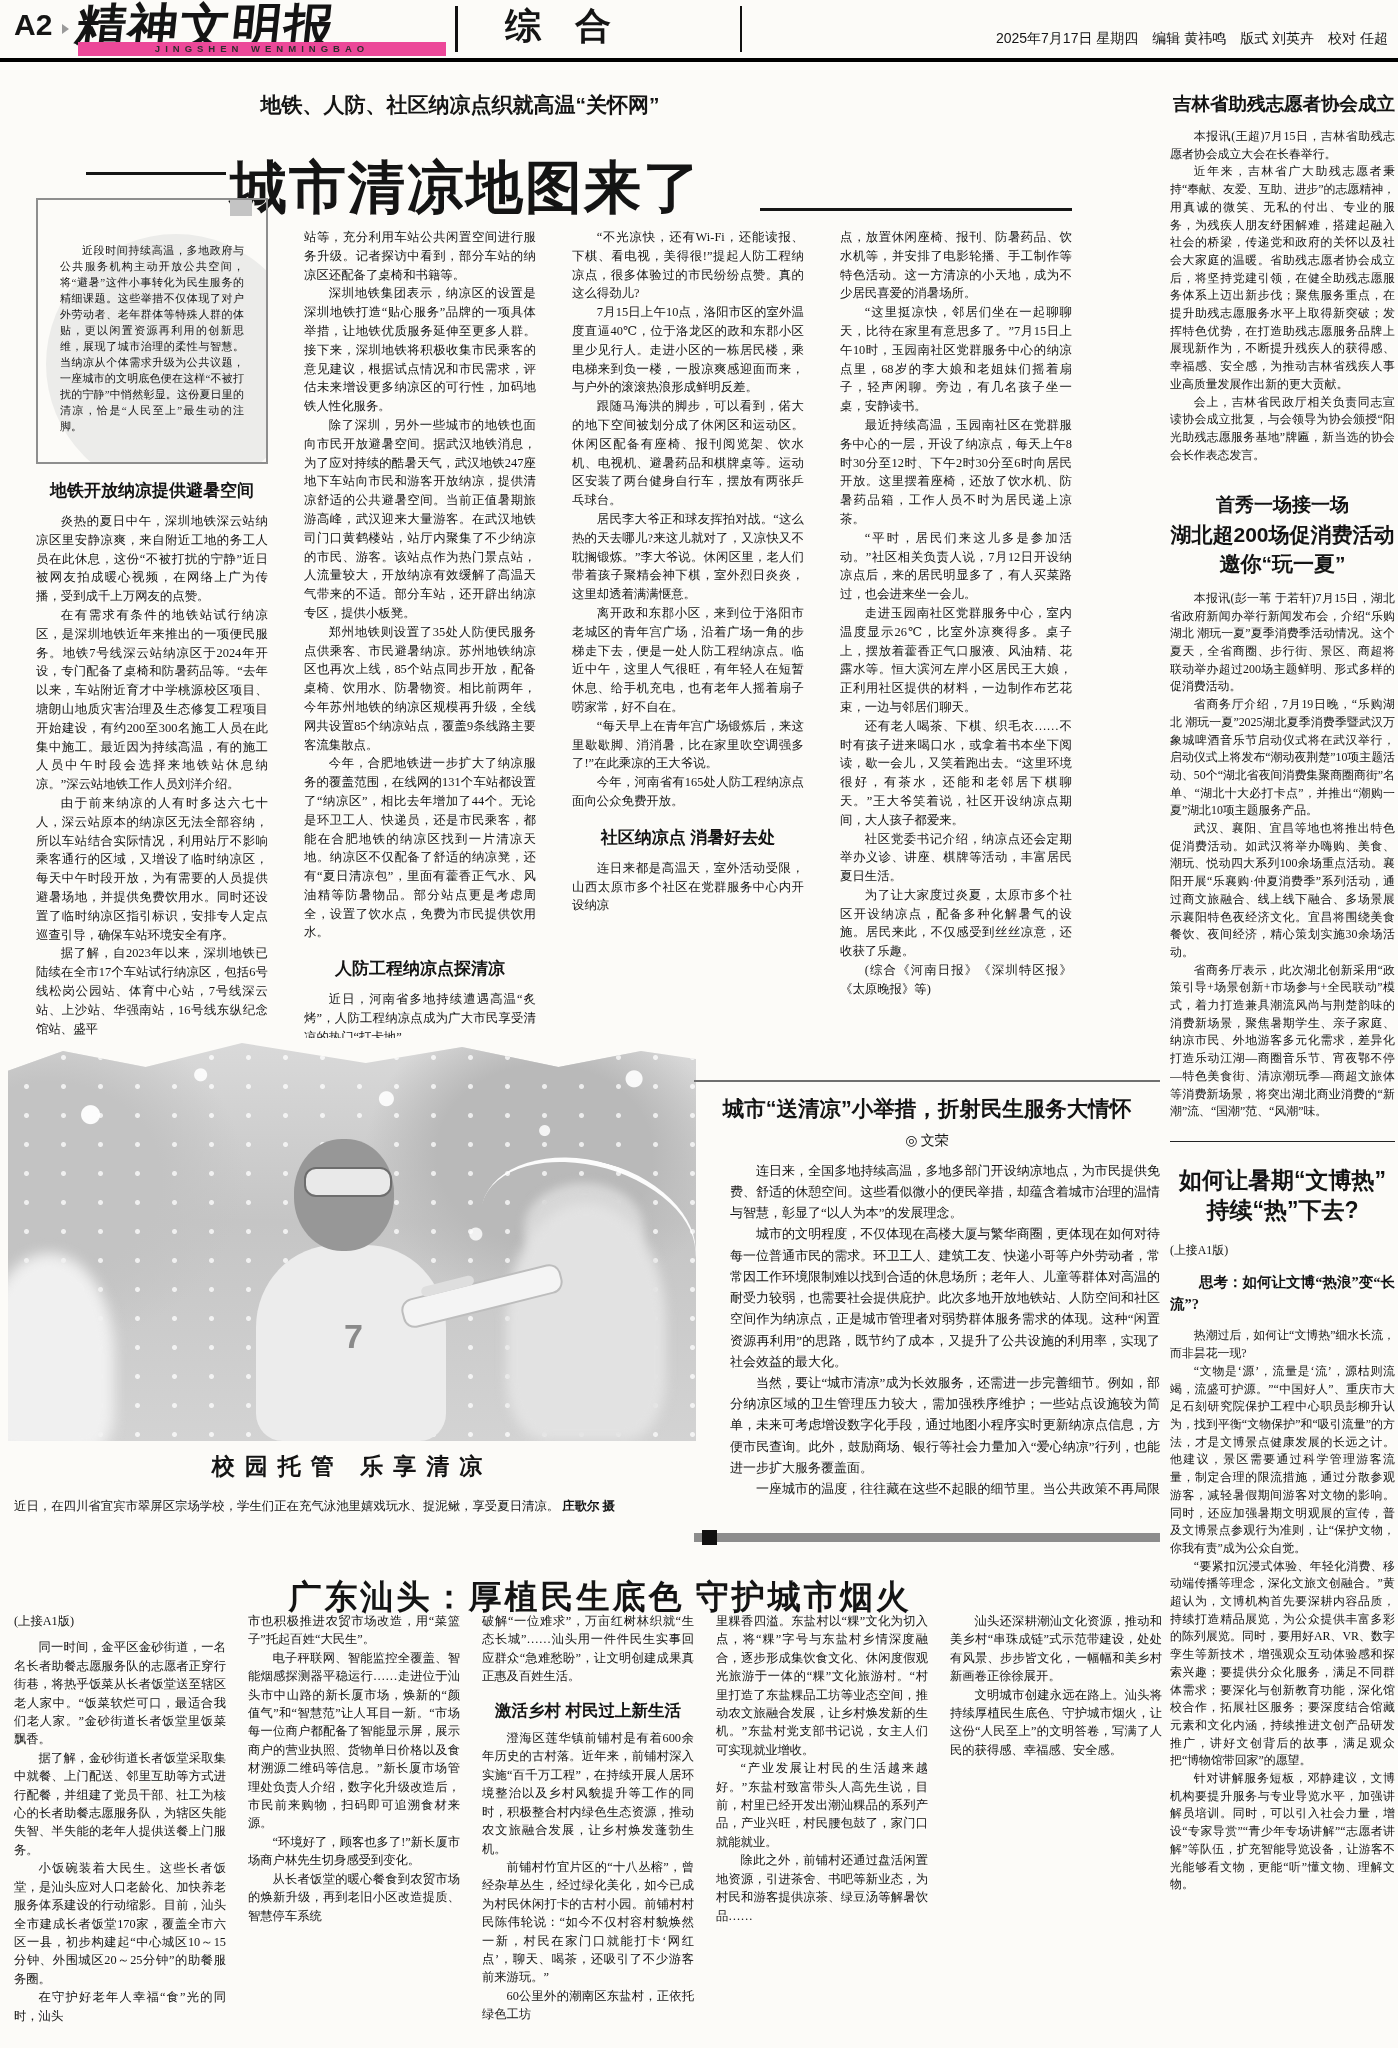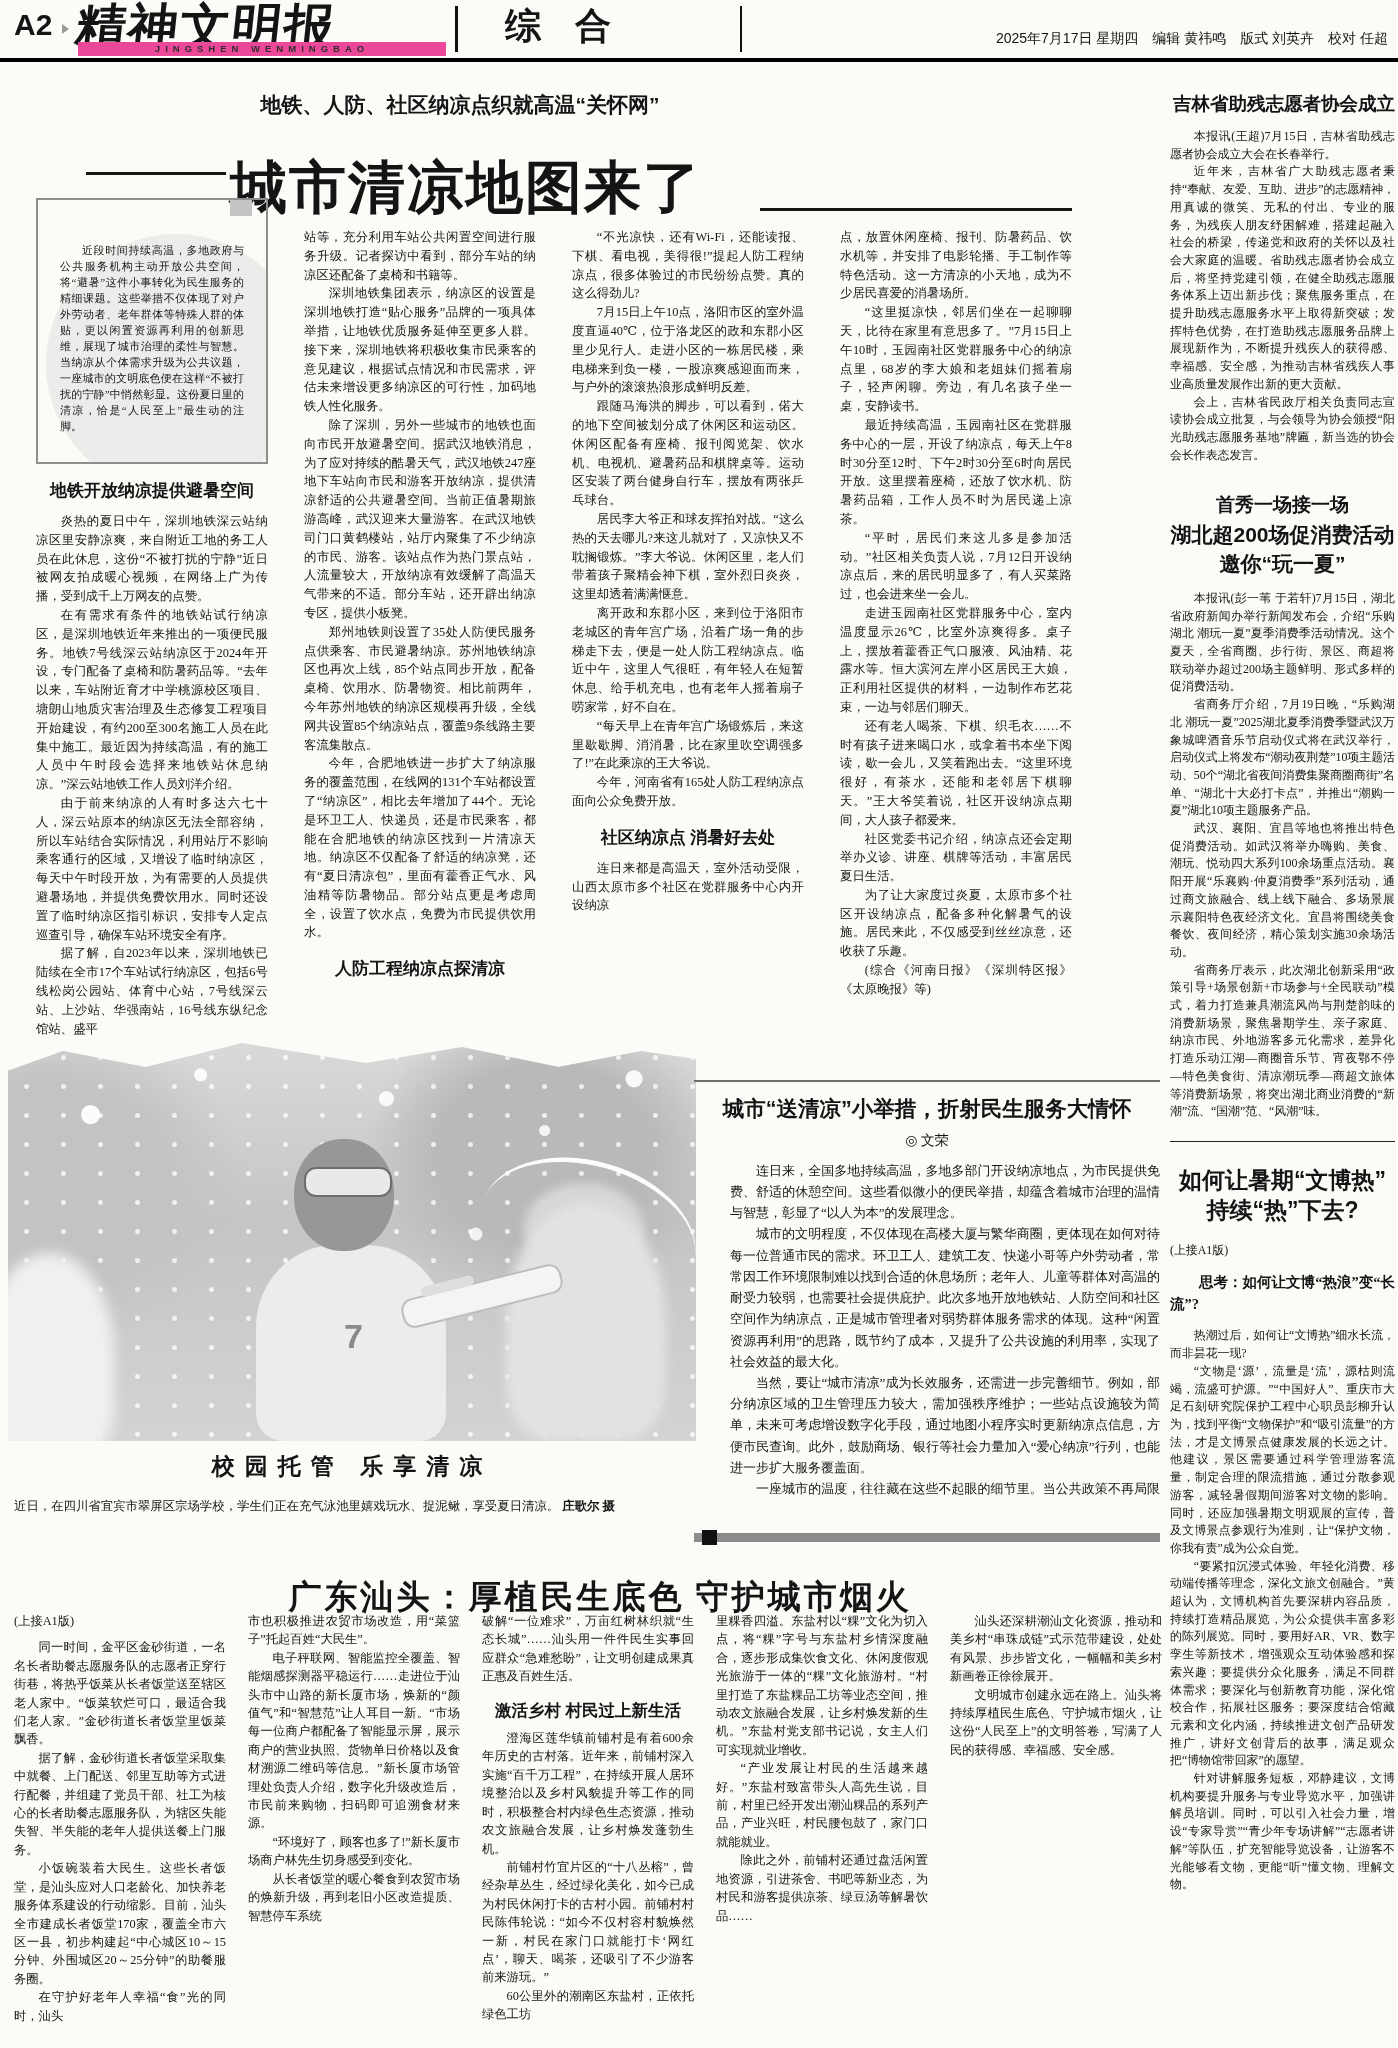--- a/index.html
+++ b/index.html
@@ -142,20 +142,21 @@
             <p class="blk p">据了解，自2023年以来，深圳地铁已陆续在全市17个车站试行纳凉区，包括6号线松岗公园站、体育中心站，7号线深云站、上沙站、华强南站，16号线东纵纪念馆站、盛平</p>
           </div>
       </div>
       <div class="col pad">
           <p class="blk c">站等，充分利用车站公共闲置空间进行服务升级。记者探访中看到，部分车站的纳凉区还配备了桌椅和书籍等。</p>
           <p class="blk p">深圳地铁集团表示，纳凉区的设置是深圳地铁打造“贴心服务”品牌的一项具体举措，让地铁优质服务延伸至更多人群。接下来，深圳地铁将积极收集市民乘客的意见建议，根据试点情况和市民需求，评估未来增设更多纳凉区的可行性，加码地铁人性化服务。</p>
           <p class="blk p">除了深圳，另外一些城市的地铁也面向市民开放避暑空间。据武汉地铁消息，为了应对持续的酷暑天气，武汉地铁247座地下车站向市民和游客开放纳凉，提供清凉舒适的公共避暑空间。当前正值暑期旅游高峰，武汉迎来大量游客。在武汉地铁司门口黄鹤楼站，站厅内聚集了不少纳凉的市民、游客。该站点作为热门景点站，人流量较大，开放纳凉有效缓解了高温天气带来的不适。部分车站，还开辟出纳凉专区，提供小板凳。</p>
           <p class="blk p">郑州地铁则设置了35处人防便民服务点供乘客、市民避暑纳凉。苏州地铁纳凉区也再次上线，85个站点同步开放，配备桌椅、饮用水、防暑物资。相比前两年，今年苏州地铁的纳凉区规模再升级，全线网共设置85个纳凉站点，覆盖9条线路主要客流集散点。</p>
           <p class="blk p">今年，合肥地铁进一步扩大了纳凉服务的覆盖范围，在线网的131个车站都设置了“纳凉区”，相比去年增加了44个。无论是环卫工人、快递员，还是市民乘客，都能在合肥地铁的纳凉区找到一片清凉天地。纳凉区不仅配备了舒适的纳凉凳，还有“夏日清凉包”，里面有藿香正气水、风油精等防暑物品。部分站点更是考虑周全，设置了饮水点，免费为市民提供饮用水。</p>
           <h3 class="blk h">人防工程纳凉点探清凉</h3>
+          <p class="blk p">近日，河南省多地持续遭遇高温“炙烤”，人防工程纳凉点成为广大市民享受清凉的热门“打卡地”。</p>
         </div>
       <div class="col pad">
           <p class="blk p">“不光凉快，还有Wi-Fi，还能读报、下棋、看电视，美得很!”提起人防工程纳凉点，很多体验过的市民纷纷点赞。真的这么得劲儿?</p>
           <p class="blk p">7月15日上午10点，洛阳市区的室外温度直逼40℃，位于洛龙区的政和东郡小区里少见行人。走进小区的一栋居民楼，乘电梯来到负一楼，一股凉爽感迎面而来，与户外的滚滚热浪形成鲜明反差。</p>
           <p class="blk p">跟随马海洪的脚步，可以看到，偌大的地下空间被划分成了休闲区和运动区。休闲区配备有座椅、报刊阅览架、饮水机、电视机、避暑药品和棋牌桌等。运动区安装了两台健身自行车，摆放有两张乒乓球台。</p>
           <p class="blk p">居民李大爷正和球友挥拍对战。“这么热的天去哪儿?来这儿就对了，又凉快又不耽搁锻炼。”李大爷说。休闲区里，老人们带着孩子聚精会神下棋，室外烈日炎炎，这里却透着满满惬意。</p>
           <p class="blk p">离开政和东郡小区，来到位于洛阳市老城区的青年宫广场，沿着广场一角的步梯走下去，便是一处人防工程纳凉点。临近中午，这里人气很旺，有年轻人在短暂休息、给手机充电，也有老年人摇着扇子唠家常，好不自在。</p>
           <p class="blk p">“每天早上在青年宫广场锻炼后，来这里歇歇脚、消消暑，比在家里吹空调强多了!”在此乘凉的王大爷说。</p>
           <p class="blk p">今年，河南省有165处人防工程纳凉点面向公众免费开放。</p>
           <h3 class="blk h">社区纳凉点 消暑好去处</h3>

